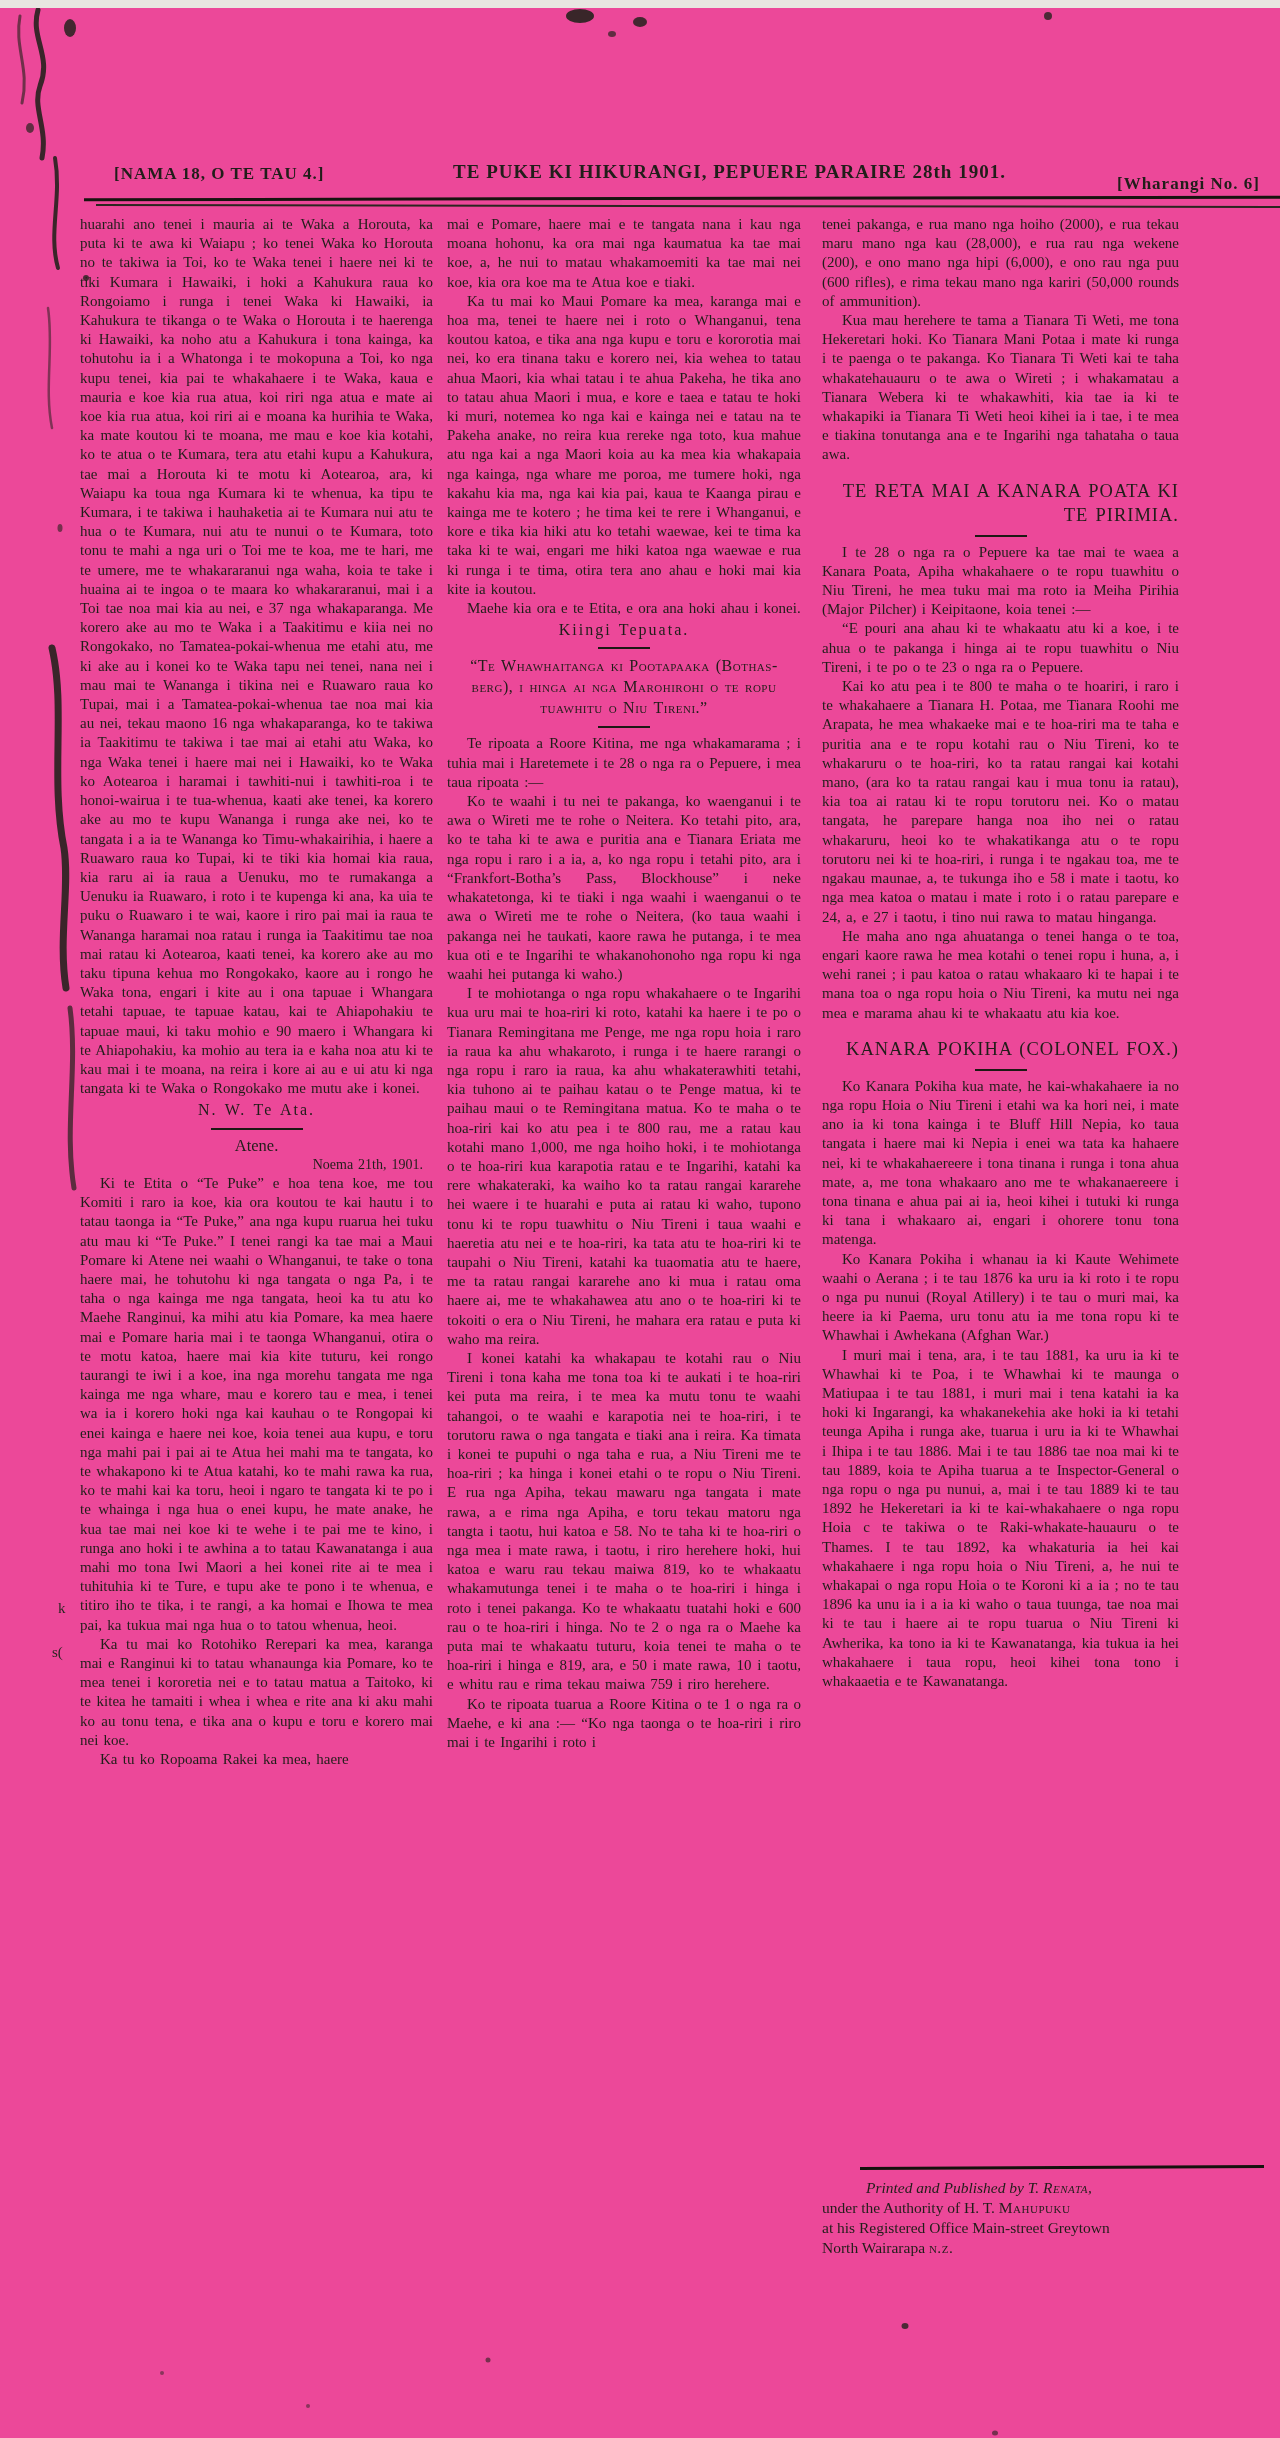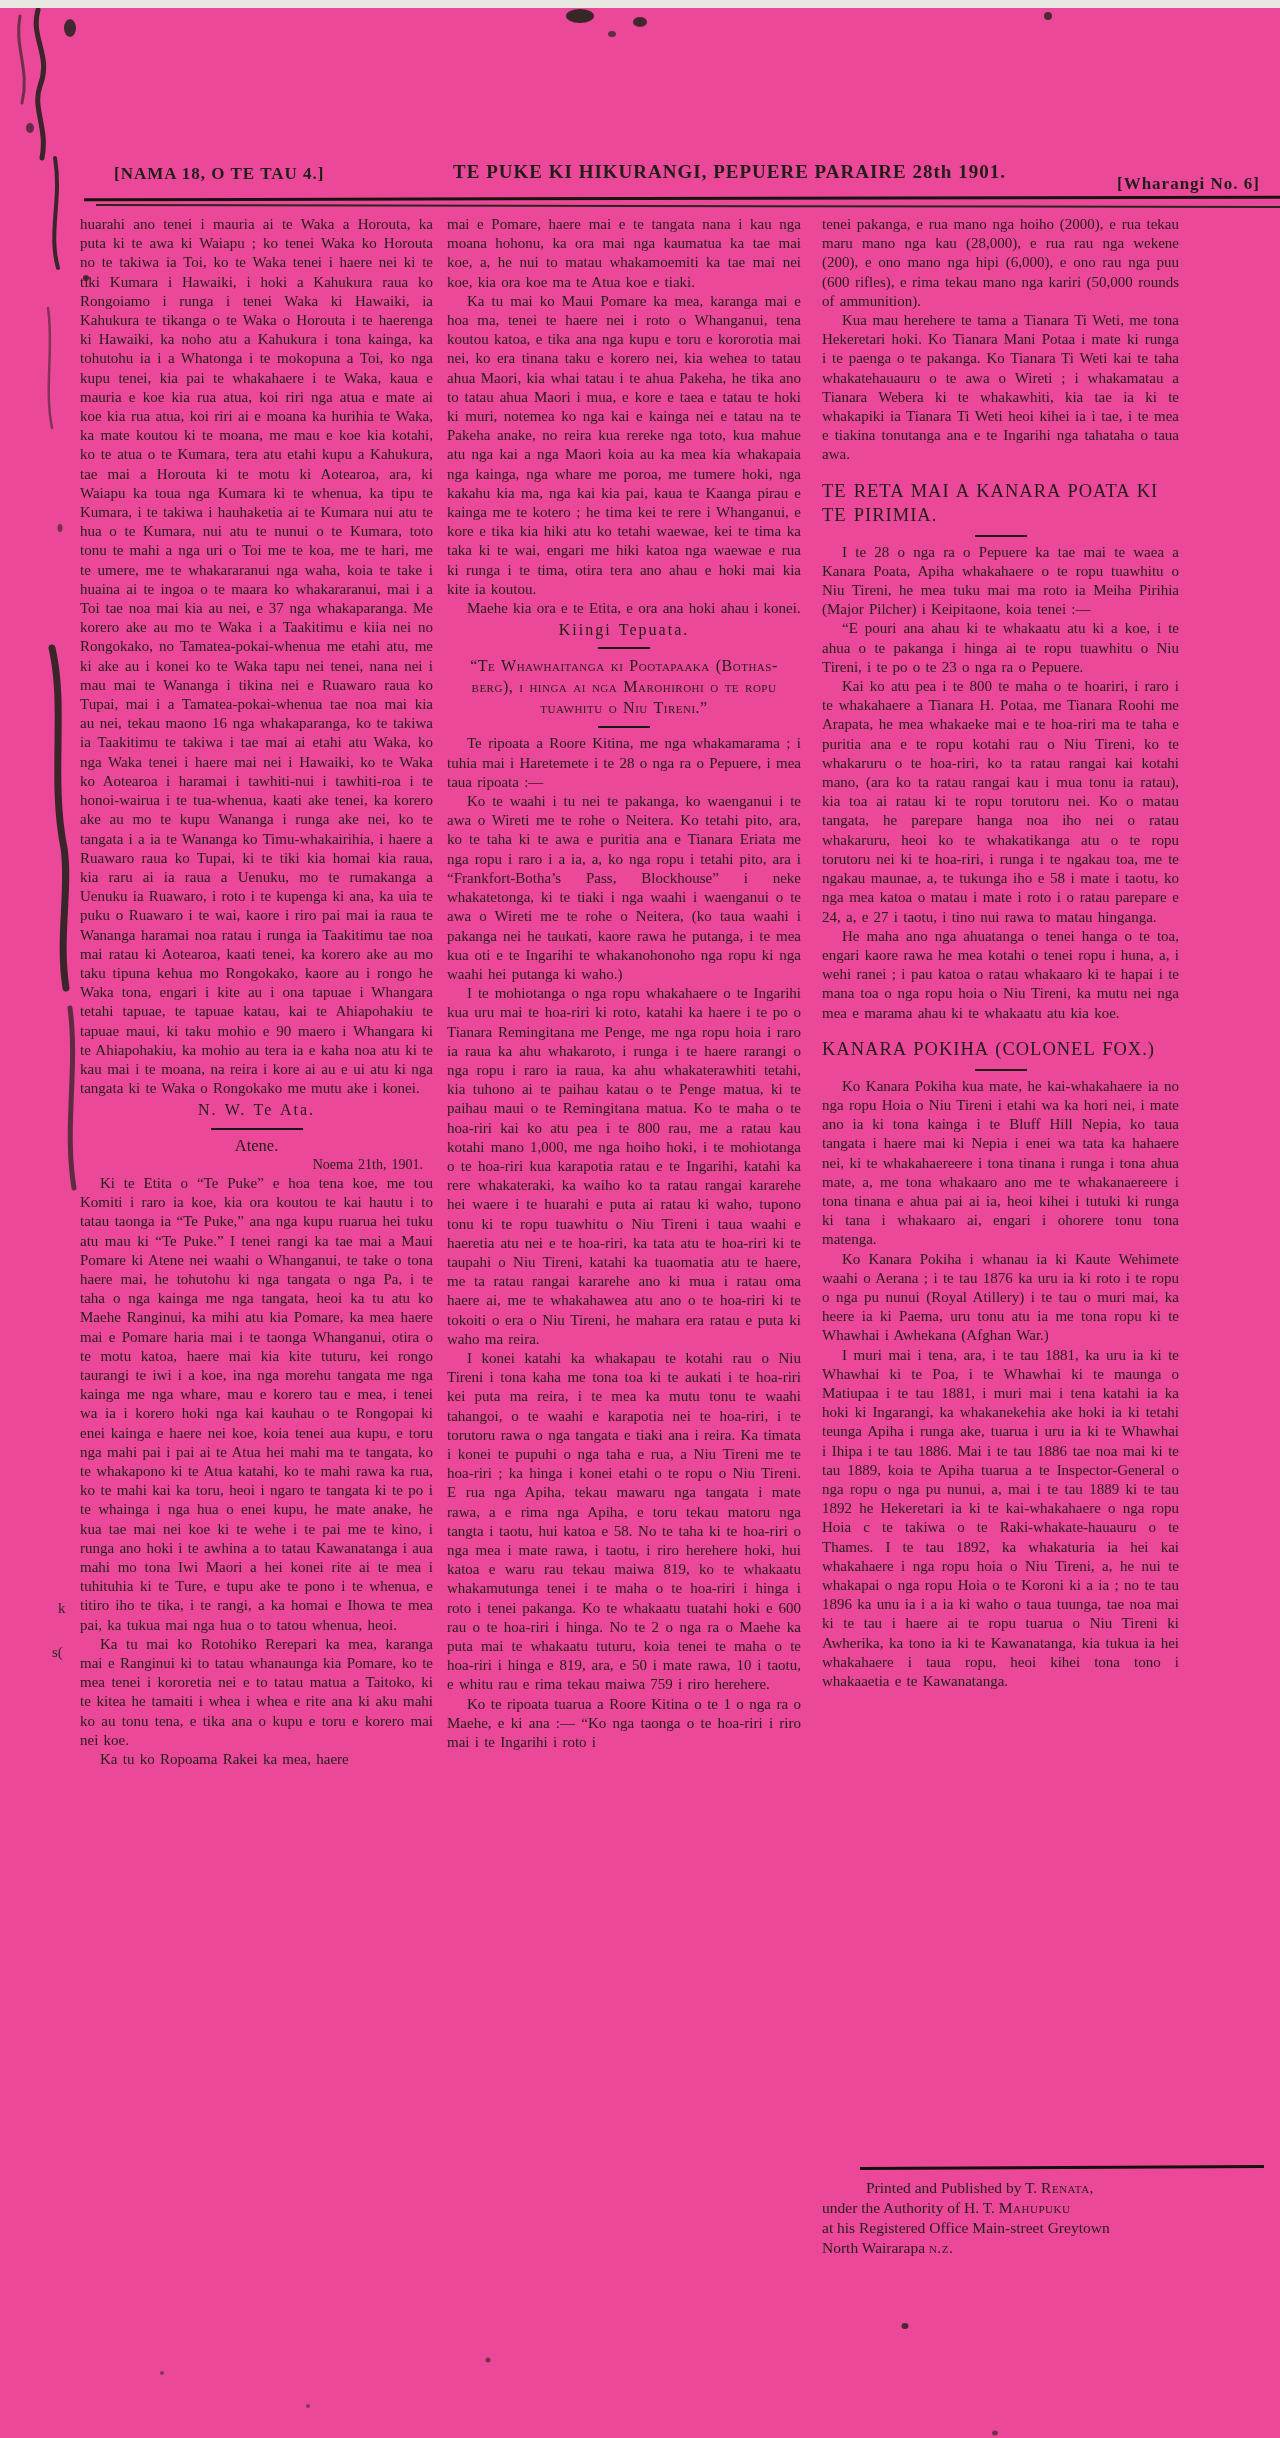--- a/index.html
+++ b/index.html
@@ -21,29 +21,29 @@
   .col-1{left:80px;width:353px;height:2092px;}
   .col-2{left:447px;width:354px;height:2078px;}
   .col-3{left:822px;width:357px;height:1940px;}
   .col p{margin:0;text-align:justify;}
   .indent{text-indent:20px;}
   .sig{ text-align:center;font-size:16px;letter-spacing:2px;margin-top:2px;}
   .divider{width:92px;height:2px;background:#1c1914;margin:8px auto 6px auto;}
   .divider.short{width:52px;}
   .sub-head{text-align:center;font-size:16.5px;margin-top:4px;}
   .dateline{text-align:right;padding-right:10px;font-size:14px;}
-  .art-head{text-align:left;font-size:18.5px;letter-spacing:1px;margin-top:14px;line-height:24px;}
+  .art-head{text-align:right;font-size:18.5px;letter-spacing:1px;margin-top:14px;line-height:24px;}
   .art-subhead{
     text-align:center;font-variant:small-caps;font-size:16px;line-height:21px;
     margin:4px 6px 0 6px;letter-spacing:0.5px;
   }
   
   .imprint-rule{position:absolute;top:2158px;left:860px;width:404px;height:3px;background:#15120d;transform:rotate(-0.25deg);}
   .imprint{position:absolute;top:2170px;left:822px;width:380px;font-size:15.5px;line-height:20px;}
-  .imprint .l1{padding-left:44px;}
+  .imprint .l1{padding-left:44px;font-style:italic;}
   .imprint .l4{}
   .sc{font-variant:small-caps;letter-spacing:0.5px;}
   
   .artifacts{position:absolute;left:0;top:0;width:1280px;height:2438px;pointer-events:none;}
   .margin-letter{position:absolute;font-size:15px;color:#2b2823;}
 </style>
 </head>
 <body>
 
 <div class="page">

